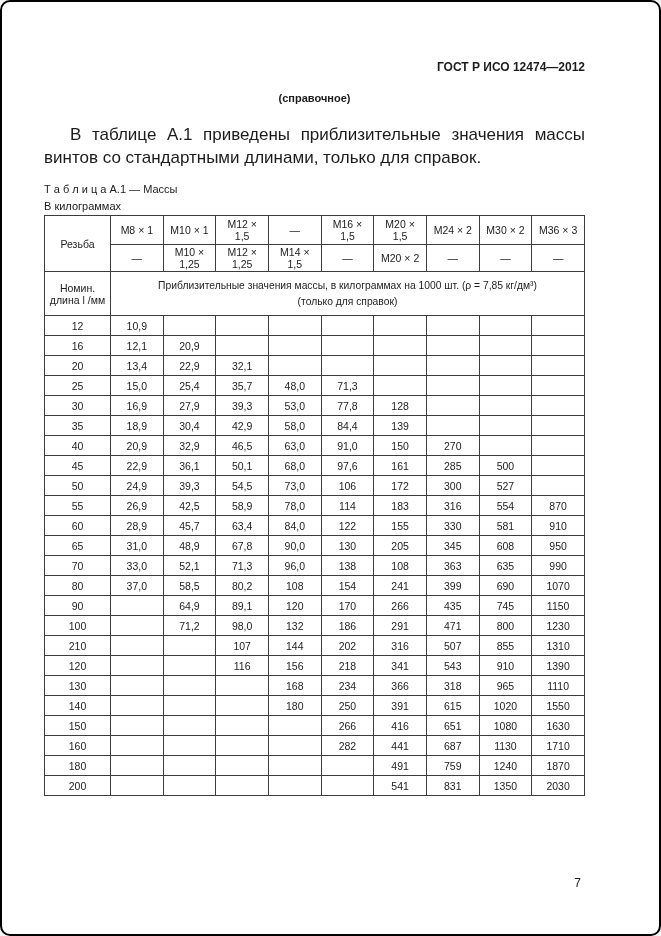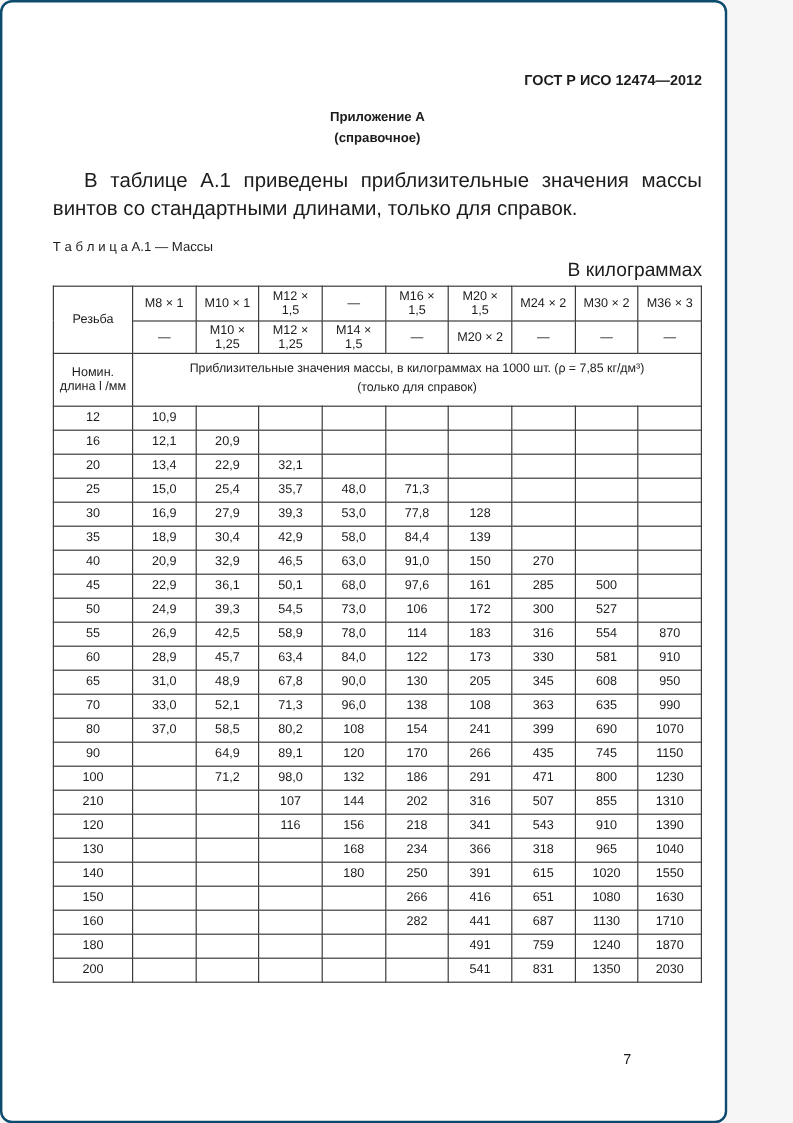--- a/index.html
+++ b/index.html
@@ -1,28 +1,28 @@
 <!DOCTYPE html>
 <html><head>
 <meta charset="utf-8">
 <style>
   * { box-sizing: border-box; }
   html, body { margin: 0; padding: 0; background: #f6f6f6; }
   .page {
-    width: 606px; height: 936px; background: #ffffff; position: relative;
+    width: 661px; height: 936px; background: #ffffff; position: relative;
     font-family: "Liberation Sans", sans-serif; color: #1c1c1c;
-    border: 2px solid #0c4a6e; border-radius: 10px; overflow: hidden;
+    border: 2px solid #000000; border-radius: 10px; overflow: hidden;
   }
   .content { position: absolute; left: 42px; top: 0; width: 541px; }
   .doc-code { margin-top: 58px; text-align: right; font-weight: bold; font-size: 12px; }
   .appendix { text-align: center; font-weight: bold; font-size: 11px; margin-top: 16px; line-height: 1.5; }
   .section-title { text-align: center; font-weight: bold; font-size: 12.5px; margin: 26px 0 0 0; }
   .intro { font-size: 17px; line-height: 1.38; text-align: justify; text-indent: 26px; margin: 16px 0 0 0; }
   .table-caption { font-size: 11px; margin-top: 14px; }
-  .units { font-size: 16px; text-align: right; margin-top: 5px; margin-bottom: 3px; }
+  .units { font-size: 11px; text-align: left; margin-top: 5px; margin-bottom: 3px; }
 
   table.mass { width: 100%; border-collapse: collapse; table-layout: fixed; font-size: 10.5px; }
   table.mass td { border: 1px solid #3c3c3c; padding: 1px 3px; text-align: center; vertical-align: middle; }
   .col-first { width: 66px; }
   tr.hr1 td { height: 29px; }
   tr.hr2 td { height: 26px; }
   tr.hr3 td { height: 44px; }
   td.thread-label { vertical-align: middle; }
   td.subtitle { font-size: 10.3px; line-height: 1.55; }
   tbody.mass-body td { height: 20px; }
@@ -33,21 +33,20 @@
 </style>
 </head>
 <body>
 
 <div class="page">
   <div class="content">
 
     <div class="doc-code">ГОСТ Р ИСО 12474—2012</div>
 
     <div class="appendix">
-      <div>Приложение А</div>
       <div>(справочное)</div>
     </div>
 
 
     <p class="intro">В таблице  А.1 приведены приблизительные значения массы винтов со стандартными длинами, только для справок.</p>
 
     <div class="table-caption">Т а б л и ц а  А.1 — Массы</div>
 
     <div class="units">В килограммах</div>
 
@@ -212,21 +211,21 @@
             <td class="val">554</td>
             <td class="val">870</td>
           </tr>
           <tr>
             <td class="len">60</td>
             <td class="val">28,9</td>
             <td class="val">45,7</td>
             <td class="val">63,4</td>
             <td class="val">84,0</td>
             <td class="val">122</td>
-            <td class="val">173</td>
+            <td class="val">155</td>
             <td class="val">330</td>
             <td class="val">581</td>
             <td class="val">910</td>
           </tr>
           <tr>
             <td class="len">65</td>
             <td class="val">31,0</td>
             <td class="val">48,9</td>
             <td class="val">67,8</td>
             <td class="val">90,0</td>
@@ -311,21 +310,21 @@
           <tr>
             <td class="len">130</td>
             <td class="val"></td>
             <td class="val"></td>
             <td class="val"></td>
             <td class="val">168</td>
             <td class="val">234</td>
             <td class="val">366</td>
             <td class="val">318</td>
             <td class="val">965</td>
-            <td class="val">1040</td>
+            <td class="val">1110</td>
           </tr>
           <tr>
             <td class="len">140</td>
             <td class="val"></td>
             <td class="val"></td>
             <td class="val"></td>
             <td class="val">180</td>
             <td class="val">250</td>
             <td class="val">391</td>
             <td class="val">615</td>

